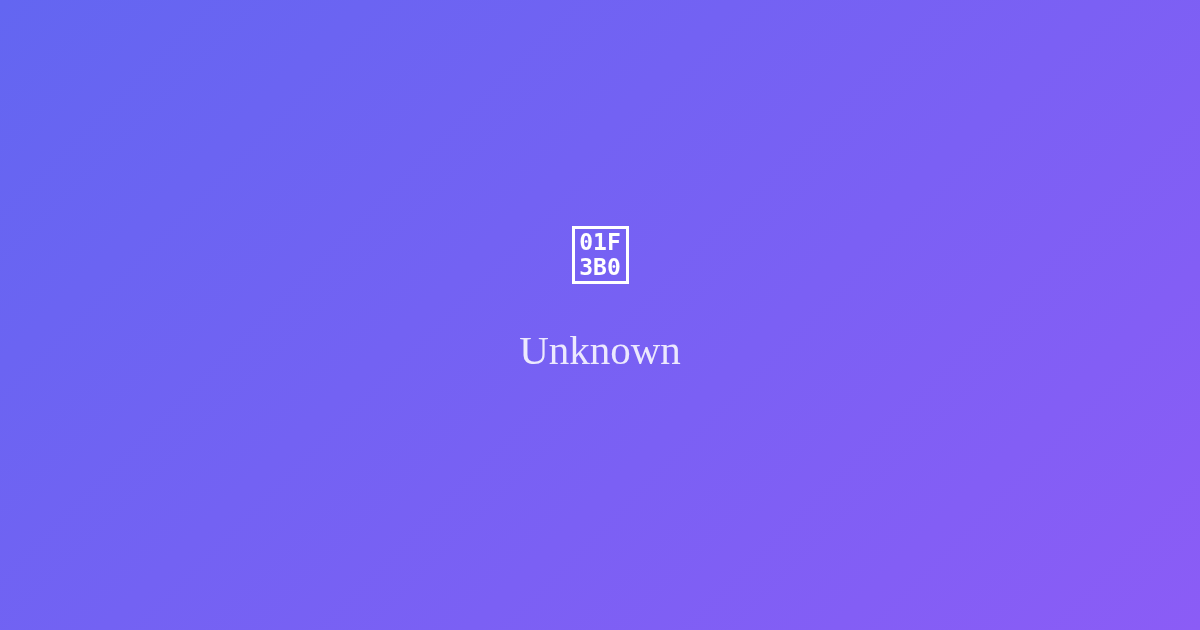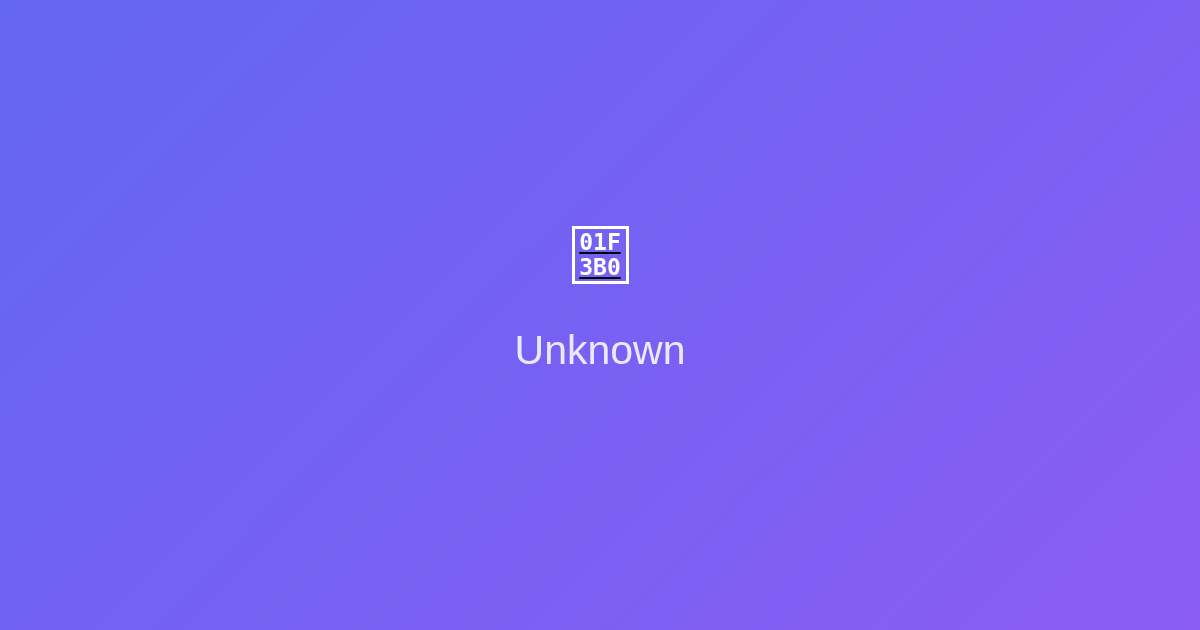--- a/index.html
+++ b/index.html
@@ -40,21 +40,20 @@
     justify-content: center;
     padding-bottom: 30px;
   }
 
   .title-row {
     display: flex;
     align-items: center;
     justify-content: center;
     gap: 36px;
     white-space: nowrap;
-    text-decoration: underline;
   }
 
   
   .tofu {
     display: inline-flex;
     flex-direction: column;
     align-items: center;
     justify-content: center;
     width: 57px;
     height: 58px;
@@ -75,21 +74,21 @@
     font-family: "DejaVu Serif", "Liberation Serif", serif;
     font-weight: 700;
     font-size: 73px;
     line-height: 1.05;
     color: #ffffff;
     letter-spacing: -0.5px;
   }
 
   .subtitle {
     margin-top: 44px;
-    font-family: Liberation Sans, sans-serif;
+    font-family: Liberation Serif, serif;
     font-weight: 400;
     font-size: 41px;
     line-height: 1.2;
     color: rgba(255, 255, 255, 0.86);
     text-align: center;
   }
 
   
   .meta {
     position: absolute;

